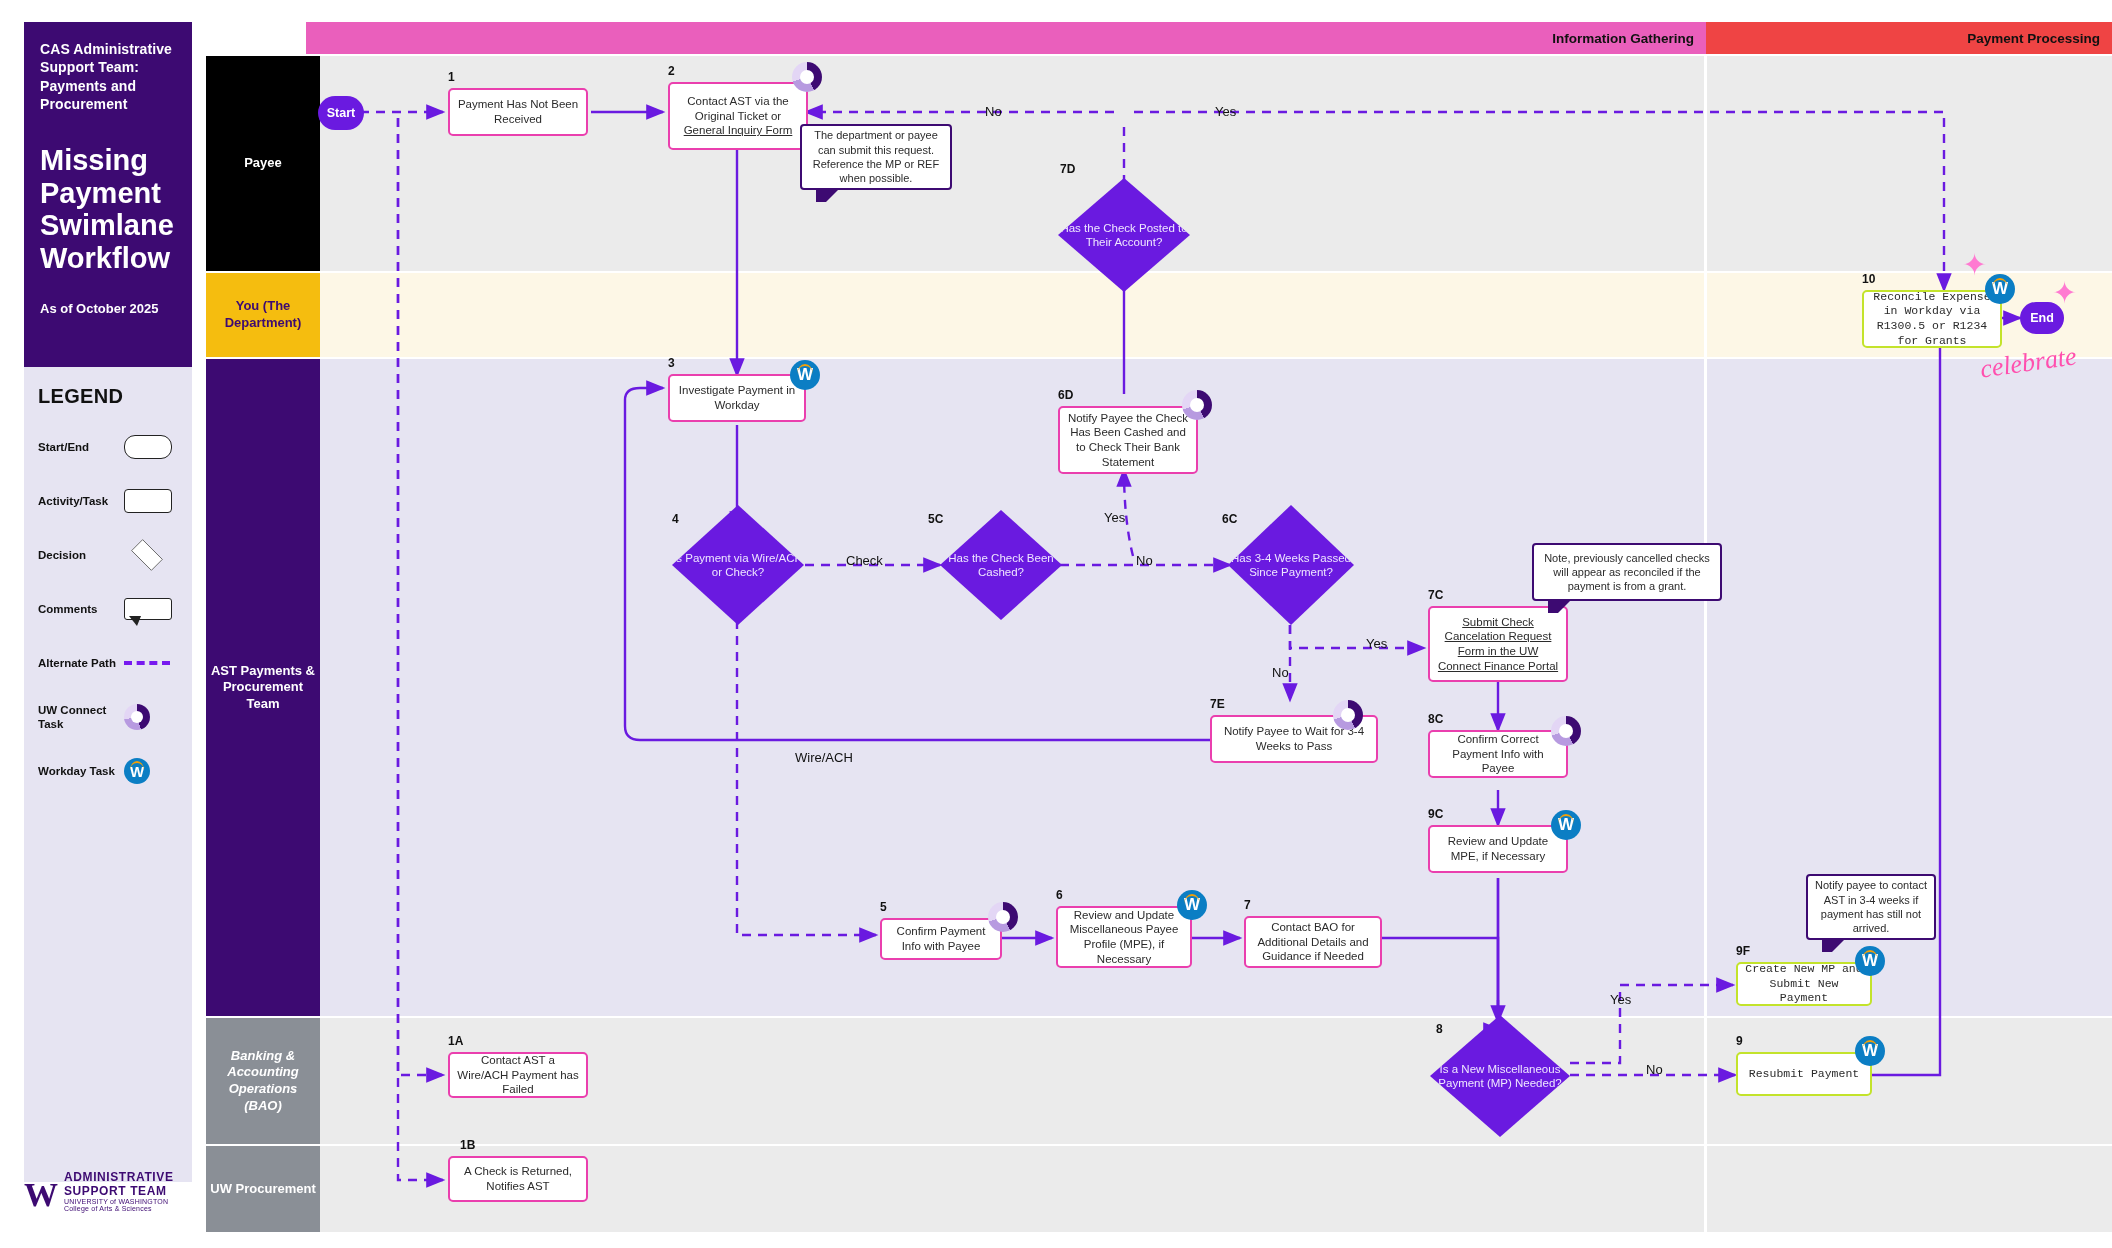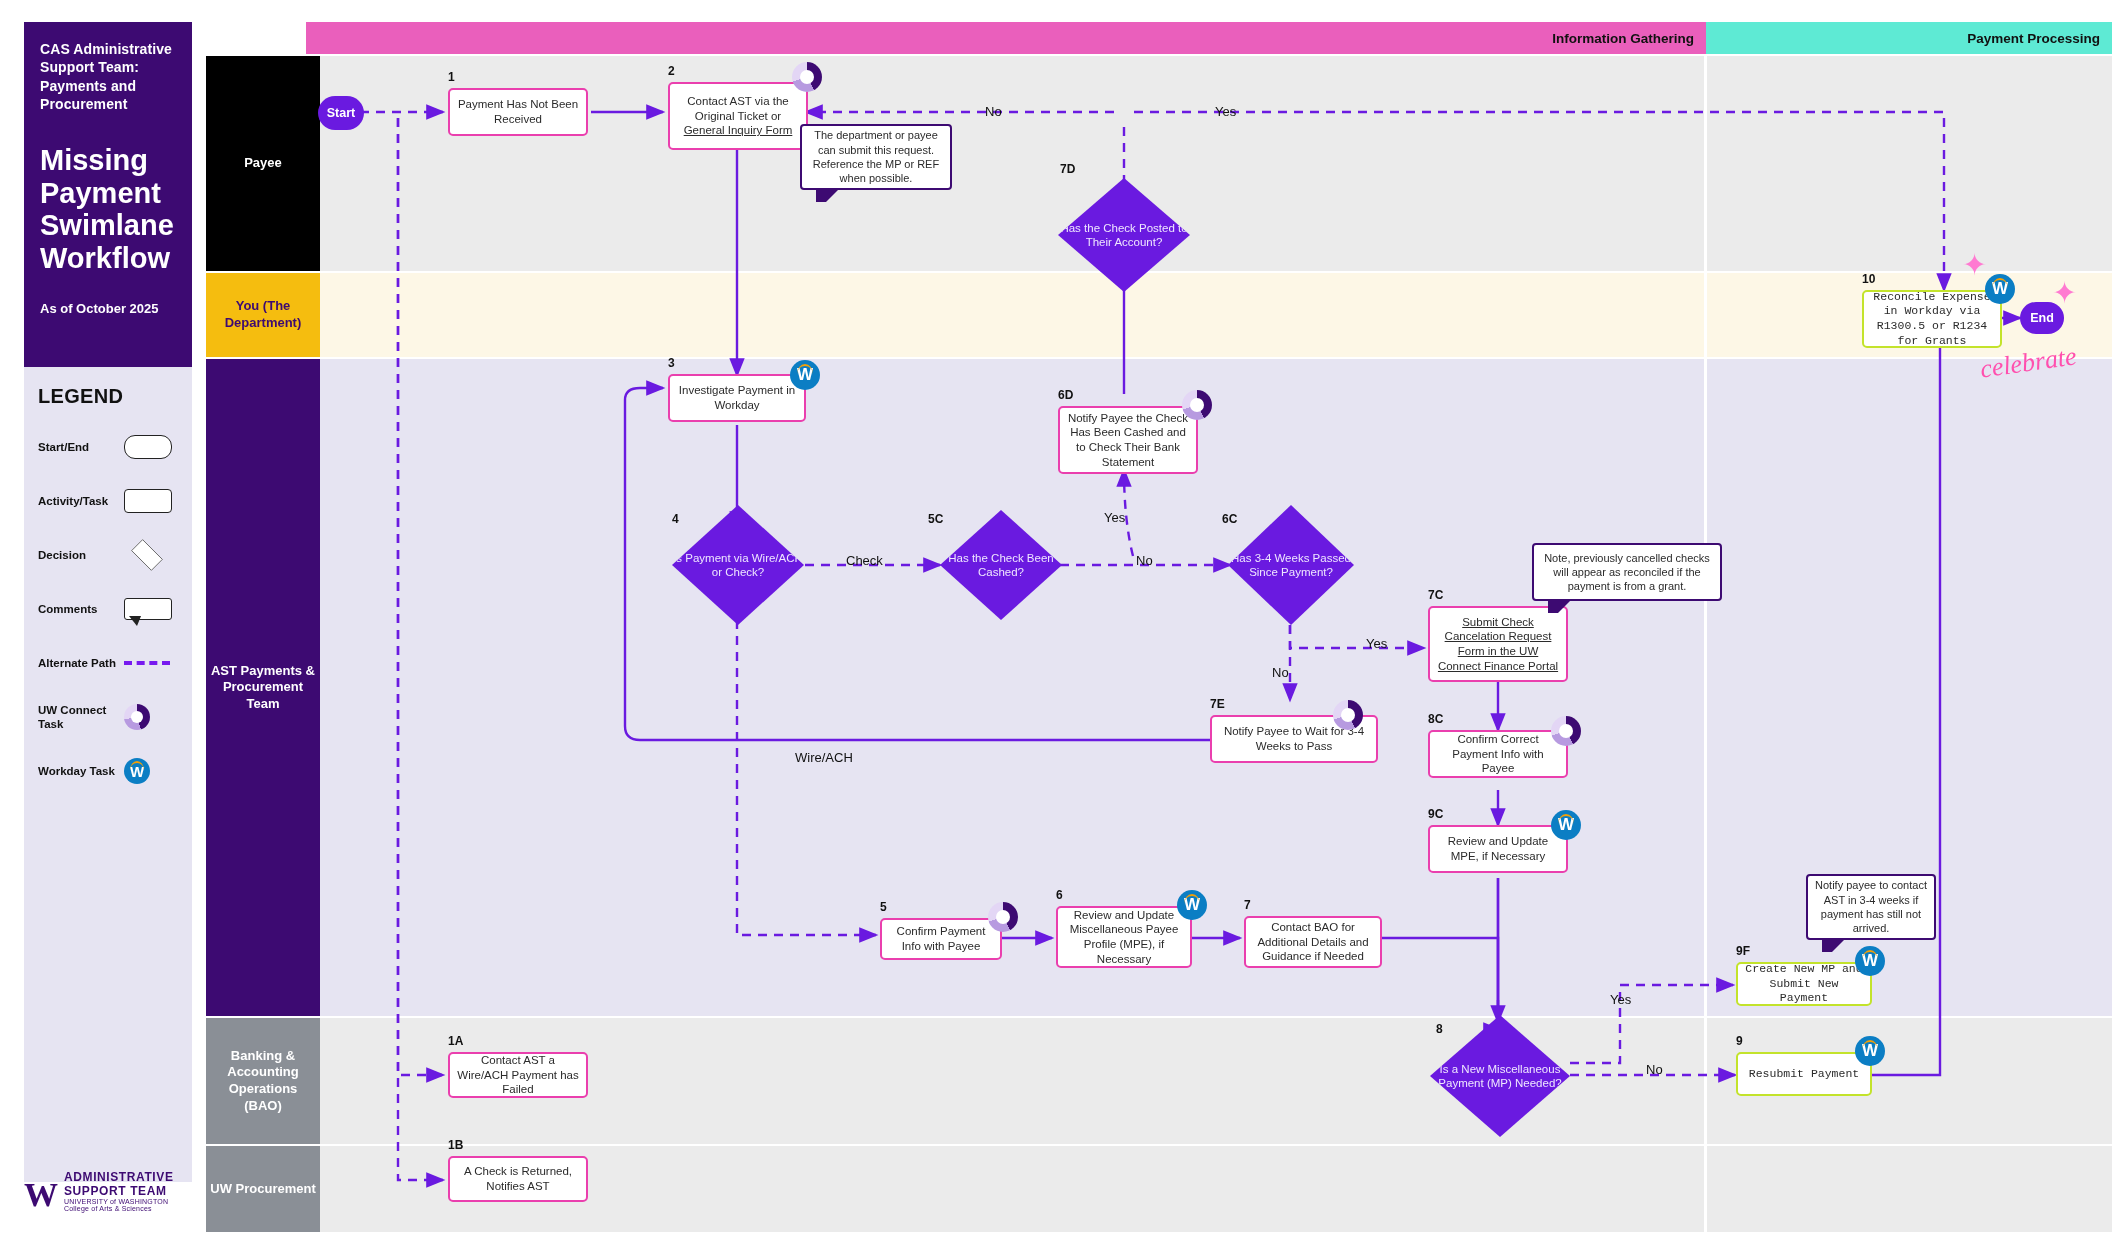--- a/index.html
+++ b/index.html
@@ -170,42 +170,42 @@
         <div class="l1">ADMINISTRATIVE SUPPORT TEAM</div>
         <div class="l2">UNIVERSITY of WASHINGTON</div>
         <div class="l3">College of Arts &amp; Sciences</div>
       </div>
     </div>
   </div>
 
   <div class="phaseBar" style="left:306px;top:22px;width:1400px;background:#ea5fbc;">
     <span>Information Gathering</span>
   </div>
-  <div class="phaseBar" style="left:1706px;top:22px;width:406px;background:#5eead4;">
+  <div class="phaseBar" style="left:1706px;top:22px;width:406px;background:#ef4444;">
     <span>Payment Processing</span>
   </div>
 
   <div class="laneBody" style="top:56px;width:1806px;height:215px;background:#ebebeb;"></div>
   <div class="laneBody" style="top:273px;width:1806px;height:84px;background:#fdf7e6;"></div>
   <div class="laneBody" style="top:359px;width:1806px;height:657px;background:#e6e4f2;"></div>
   <div class="laneBody" style="top:1018px;width:1806px;height:126px;background:#ebebeb;"></div>
   <div class="laneBody" style="top:1146px;width:1806px;height:86px;background:#ebebeb;"></div>
 
   <div style="position:absolute;left:1704px;top:56px;width:3px;height:1176px;background:#fff;"></div>
 
   <div class="laneHdr" style="top:56px;height:215px;background:#000;color:#fff;">
     <span>Payee</span>
   </div>
   <div class="laneHdr" style="top:273px;height:84px;background:#f5bd0f;color:#3d0a72;">
     <span>You (The Department)</span>
   </div>
   <div class="laneHdr" style="top:359px;height:657px;background:#3d0a72;color:#fff;">
     <span>AST Payments &amp; Procurement Team</span>
   </div>
-  <div class="laneHdr" style="top:1018px;height:126px;background:#8a8f96;color:#fff;">
+  <div class="laneHdr" style="top:1018px;height:126px;background:#8a8f96;color:#fff;font-style:italic;">
     <span>Banking &amp; Accounting Operations (BAO)</span>
   </div>
   <div class="laneHdr" style="top:1146px;height:86px;background:#8a8f96;color:#fff;">
     <span>UW Procurement</span>
   </div>
 
   <svg class="wires">
     <defs>
       <marker id="ar" markerWidth="9" markerHeight="9" refX="7" refY="3.2" orient="auto">
         <path d="M0,0 L8,3.2 L0,6.4 z" fill="#6a1ae0"></path>
@@ -360,21 +360,21 @@
   <div class="node lime" style="left:1736px;top:1052px;width:136px;height:44px;">Resubmit Payment</div>
   <div class="badgeW" style="left:1855px;top:1036px;"><span class="arc"></span>W</div>
 
   <div class="nodeNum" style="left:1862px;top:272px;">10</div>
   <div class="node lime" style="left:1862px;top:290px;width:140px;height:58px;">Reconcile Expense in Workday via R1300.5 or R1234 for Grants</div>
   <div class="badgeW" style="left:1985px;top:274px;"><span class="arc"></span>W</div>
 
   <div class="nodeNum" style="left:448px;top:1034px;">1A</div>
   <div class="node" style="left:448px;top:1052px;width:140px;height:46px;">Contact AST a Wire/ACH Payment has Failed</div>
 
-  <div class="nodeNum" style="left:448px;top:1138px;">1B</div>
+  <div class="nodeNum" style="left:460px;top:1138px;">1B</div>
   <div class="node" style="left:448px;top:1156px;width:140px;height:46px;">A Check is Returned, Notifies AST</div>
 
   <div class="nodeNum" style="left:672px;top:512px;">4</div>
   <div class="diamond" style="left:672px;top:505px;width:132px;height:120px;clip-path:polygon(50% 0,100% 50%,50% 100%,0 50%);">
     <span class="dtxt">Is Payment via Wire/ACH or Check?</span>
   </div>
 
   <div class="nodeNum" style="left:928px;top:512px;">5C</div>
   <div class="diamond" style="left:940px;top:510px;width:122px;height:110px;clip-path:polygon(50% 0,100% 50%,50% 100%,0 50%);">
     <span class="dtxt">Has the Check Been Cashed?</span>

